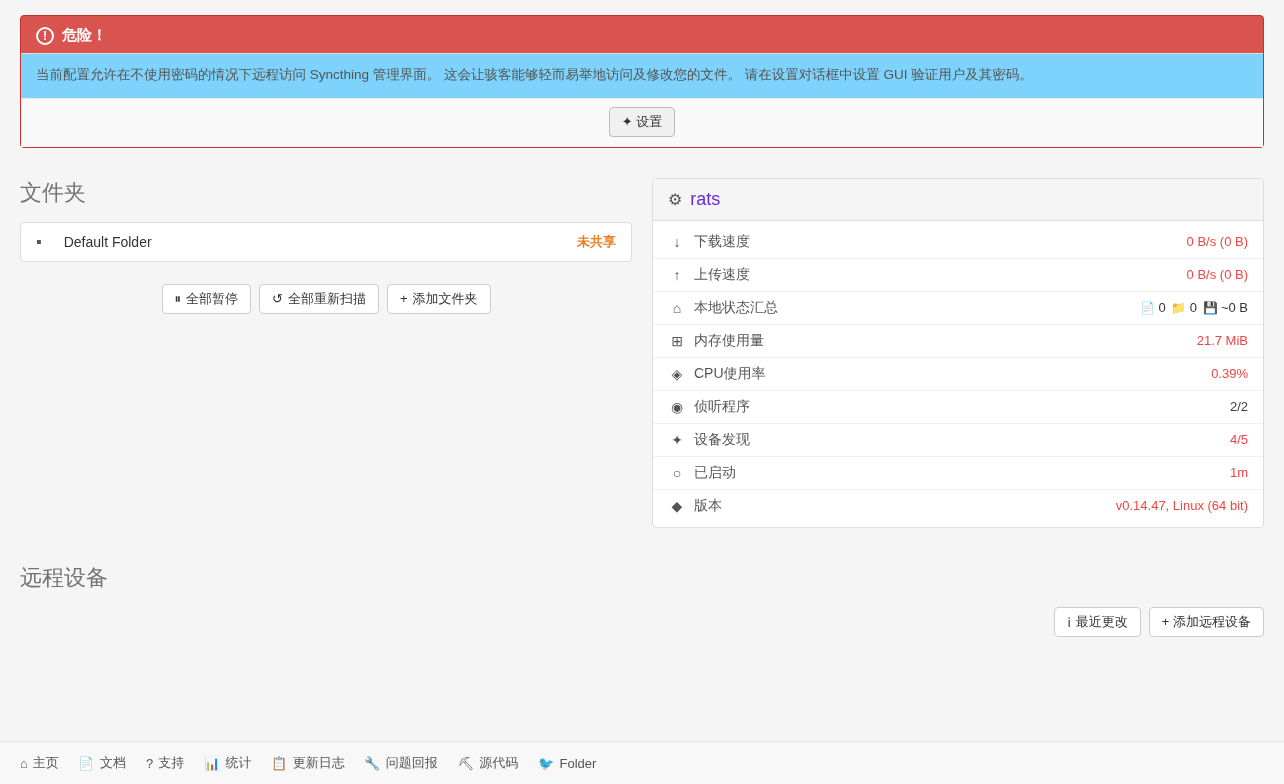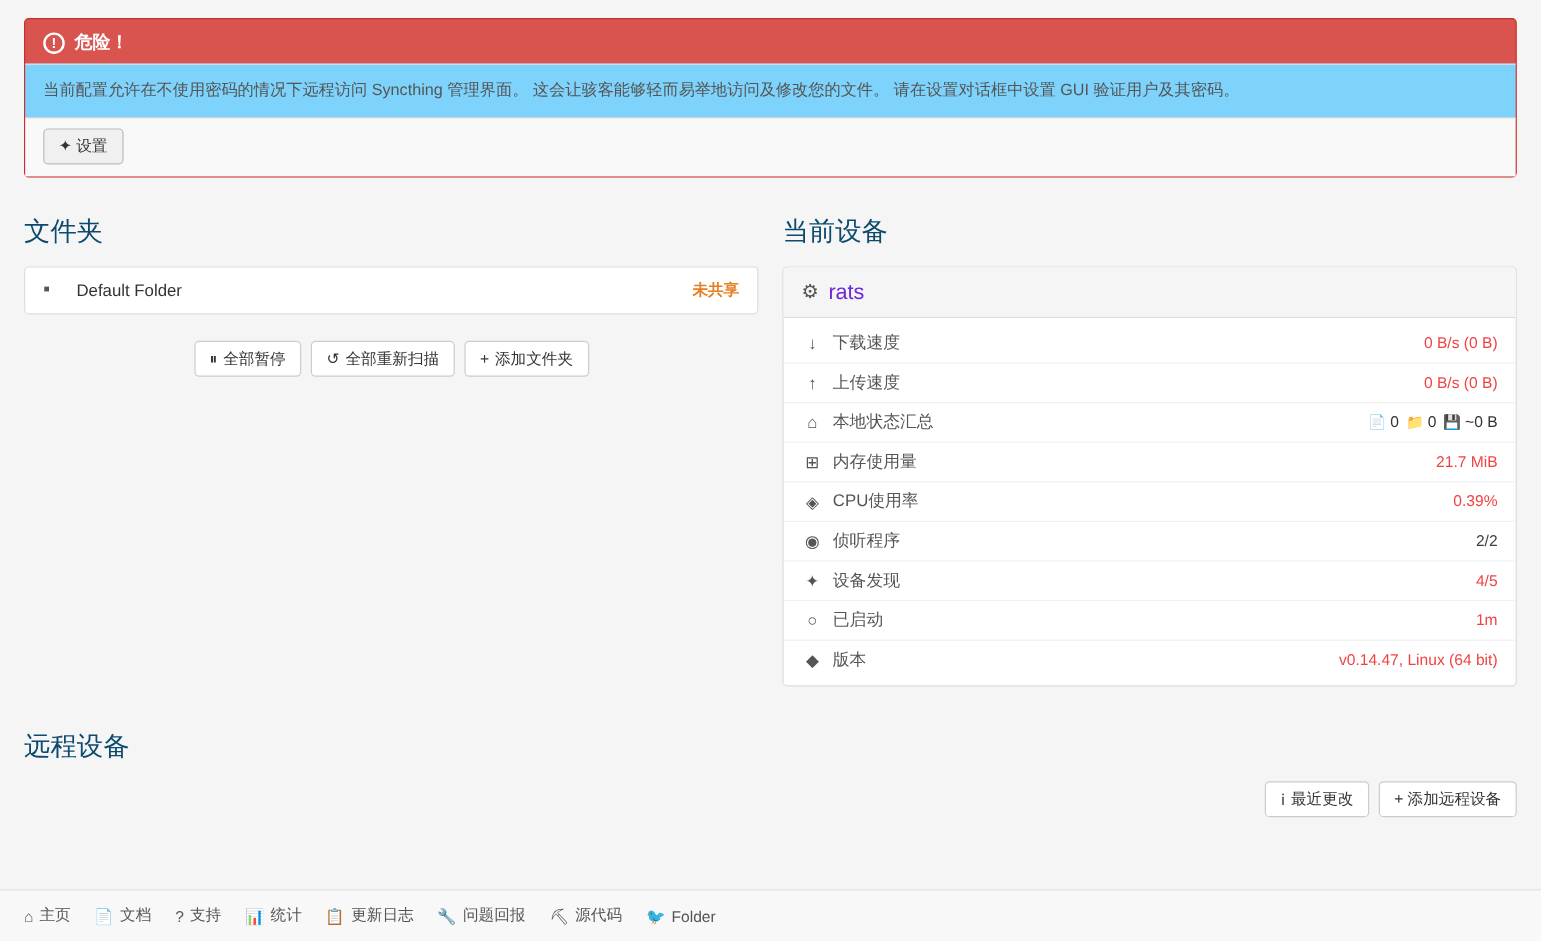--- a/index.html
+++ b/index.html
@@ -46,21 +46,21 @@
       color: #fff;
       background: #7dd3fc;
       color: #555;
       border-top: 1px solid #e0e0e0;
     }
     .alert-footer {
       padding: 8px 15px 10px 15px;
       background: #f9f9f9;
       border-top: 1px solid #e8e8e8;
       display: flex;
-      justify-content: flex-start;
+      justify-content: center;
     }
 
     
     .main-content {
       display: flex;
       gap: 20px;
       padding: 20px 20px 10px 20px;
     }
 
     
@@ -69,21 +69,21 @@
       min-width: 0;
     }
     .right-panel {
       flex: 1;
       min-width: 0;
     }
 
     .section-title {
       font-size: 22px;
       font-weight: 300;
-      color: #0c4a6e;
+      color: #737373;
       margin-bottom: 14px;
     }
 
     
     .folder-card {
       background: #fff;
       border: 1px solid #ddd;
       border-radius: 4px;
       margin-bottom: 12px;
     }
@@ -299,21 +299,20 @@
           <span>全部重新扫描</span>
         </button>
         <button class="btn btn-default">
           <span>+</span>
           <span>添加文件夹</span>
         </button>
       </div>
     </div>
 
     <div class="right-panel">
-      <h2 class="section-title">当前设备</h2>
 
       <div class="device-card">
         <div class="device-header">
           <span class="device-icon">⚙</span>
           <span class="device-name">rats</span>
         </div>
         <div class="device-stats">
 
           <div class="stat-row">
             <div class="stat-label">

